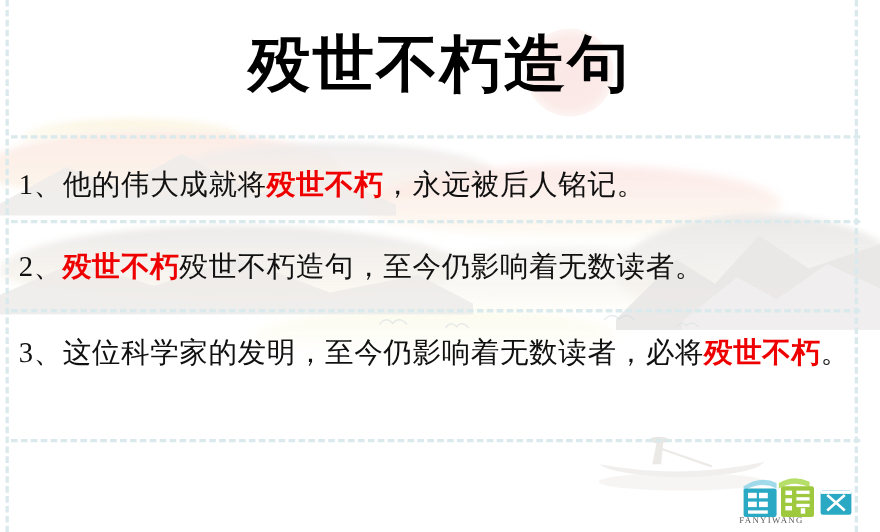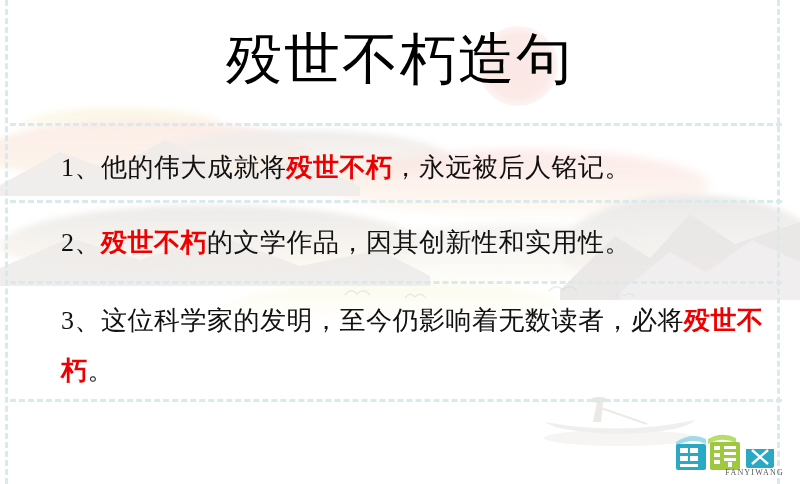--- a/index.html
+++ b/index.html
@@ -93,35 +93,34 @@
     z-index: 3;
   }
   .title {
     position: absolute;
     left: 0;
     right: 0;
     top: 26px;
     text-align: center;
     font-family: "Liberation Serif", "DejaVu Serif", serif;
     font-size: 56px;
-    font-weight: normal;
+    font-weight: bold;
     letter-spacing: 2px;
     color: #000000;
     line-height: 1.2;
     white-space: nowrap;
   }
   .sentence {
     position: absolute;
     left: 17px;
     right: 24px;
     font-size: 26px;
     line-height: 50px;
     color: #111111;
     letter-spacing: 0.5px;
-    margin-left: 44px;
   }
   .s1 { top: 143px; }
   .s2 { top: 218px; }
   .s3 { top: 296px; }
   .hl {
     color: #ef0000;
     font-weight: bold;
   }
 
   
@@ -131,21 +130,21 @@
     top: 428px;
     width: 112px;
     height: 48px;
     z-index: 4;
   }
   .logo-caption {
     position: absolute;
     left: 0;
     right: 0;
     bottom: -1px;
-    text-align: right;
+    text-align: left;
     font-size: 8px;
     letter-spacing: 1.2px;
     color: #5a5a5a;
     font-family: "Liberation Serif", "DejaVu Serif", serif;
   }
 </style>
 </head>
 <body>
 
 <div id="page">
@@ -199,21 +198,21 @@
 
   <div class="content">
 
     <div class="title">殁世不朽造句</div>
 
     <div class="sentence s1">
       <span>1、</span><span>他的伟大成就将</span><span class="hl">殁世不朽</span><span>，永远被后人铭记。</span>
     </div>
 
     <div class="sentence s2">
-      <span>2、</span><span></span><span class="hl">殁世不朽</span><span>的文学作品，因其创新性和实用性。</span>
+      <span>2、</span><span></span><span class="hl">殁世不朽</span><span>殁世不朽造句，至今仍影响着无数读者。</span>
     </div>
 
     <div class="sentence s3">
       <span>3、</span><span>这位科学家的发明，至今仍影响着无数读者，必将</span><span class="hl">殁世不朽</span><span>。</span>
     </div>
   </div>
 
   <div class="logo">
     <svg viewBox="0 0 112 48" width="112" height="48">
 

